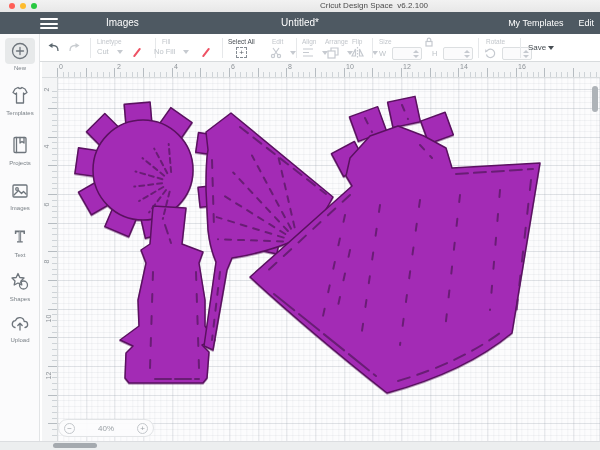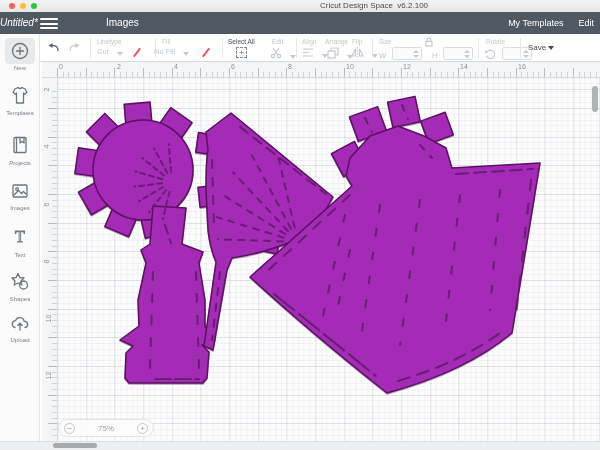--- a/index.html
+++ b/index.html
@@ -15,29 +15,29 @@
     background:linear-gradient(#f2f2f2,#e3e3e3); border-bottom:1px solid #cccfd1;}
   .lights{position:absolute; left:9px; top:3px; display:flex; gap:5px;}
   .light{width:6px;height:6px;border-radius:50%;}
   .titlebar-title{position:absolute; left:320px; top:1px; font-size:8px; color:#4a4a4a; white-space:pre;}
 
   
   .header{position:absolute; left:0; top:12px; width:600px; height:22px; background:var(--header-bg); color:#fff;}
   .hamburger{position:absolute; left:40px; top:6px; width:18px; height:11px; display:flex; flex-direction:column; justify-content:space-between; cursor:pointer;}
   .hamburger i{display:block; height:2px; background:#fff; border-radius:1px;}
   .hd-canvas{position:absolute; left:106px; top:5px; font-size:10px;}
-  .hd-title{position:absolute; left:0; right:0; top:5px; text-align:left; font-size:10px;font-style:italic;}
+  .hd-title{position:absolute; left:0; right:0; top:5px; text-align:center; font-size:10px;}
   .hd-right{position:absolute; right:6px; top:6px; display:flex; gap:15px; font-size:9px;}
 
   
   .toolbar{position:absolute; left:0; top:34px; width:600px; height:28px; background:#fff; border-bottom:1px solid #d8dbdd;}
   .tb-label{position:absolute; top:4px; font-size:6.5px; color:#c2c6cb;}
   .tb-label.on{color:#474d53;}
   .tb-sep{position:absolute; top:4px; width:1px; height:20px; background:#e6e8ea;}
-  .tb-ctl{position:absolute; top:13px; font-size:7.5px; color:#bfc4c9; display:flex; align-items:flex-end; gap:6px;}
+  .tb-ctl{position:absolute; top:13px; font-size:7.5px; color:#bfc4c9; display:flex; align-items:center; gap:6px;}
   .caret{width:0;height:0;border-left:3px solid transparent;border-right:3px solid transparent;border-top:4px solid #c6cad0; margin-left:2px;}
   .slash{width:2px;height:11px;background:var(--accent-red);transform:rotate(38deg);border-radius:1px;}
   .sel-box{width:11px;height:11px;border:1px dashed #858c93;color:#565d64;font-size:8px;line-height:9px;text-align:center;}
   .num-input{width:30px;height:13px;border:1px solid #dcdfe1;border-radius:2px;background:#fbfbfc;display:flex;align-items:center;justify-content:flex-end;}
   .stepper{display:flex;flex-direction:column;gap:2px;margin:0 2px;}
   .stepper b{width:0;height:0;border-left:3px solid transparent;border-right:3px solid transparent;}
   .stepper b.up{border-bottom:3px solid #c6cad0;}
   .stepper b.dn{border-top:3px solid #c6cad0;}
   .more{position:absolute; left:528px; top:9px; font-size:8px; color:#474d53; display:flex; align-items:center; cursor:pointer;}
   .more .caret{border-top-color:#474d53;}
@@ -389,19 +389,19 @@
     <g class="fold" stroke-dasharray="6 9">
       <line x1="365" y1="118" x2="372" y2="132"></line>
       <line x1="402" y1="105" x2="408" y2="119"></line>
       <line x1="420" y1="145" x2="432" y2="158"></line>
     </g>
   </g>
 </svg>
 
 <div class="zoom-pill">
   <span class="zbtn">−</span>
-  <span class="zval">75%</span>
+  <span class="zval">40%</span>
   <span class="zbtn">+</span>
 </div>
 <div class="vthumb"></div>
 <div class="bottombar">
   <div class="hthumb"></div>
 </div>
 
 </body></html>

